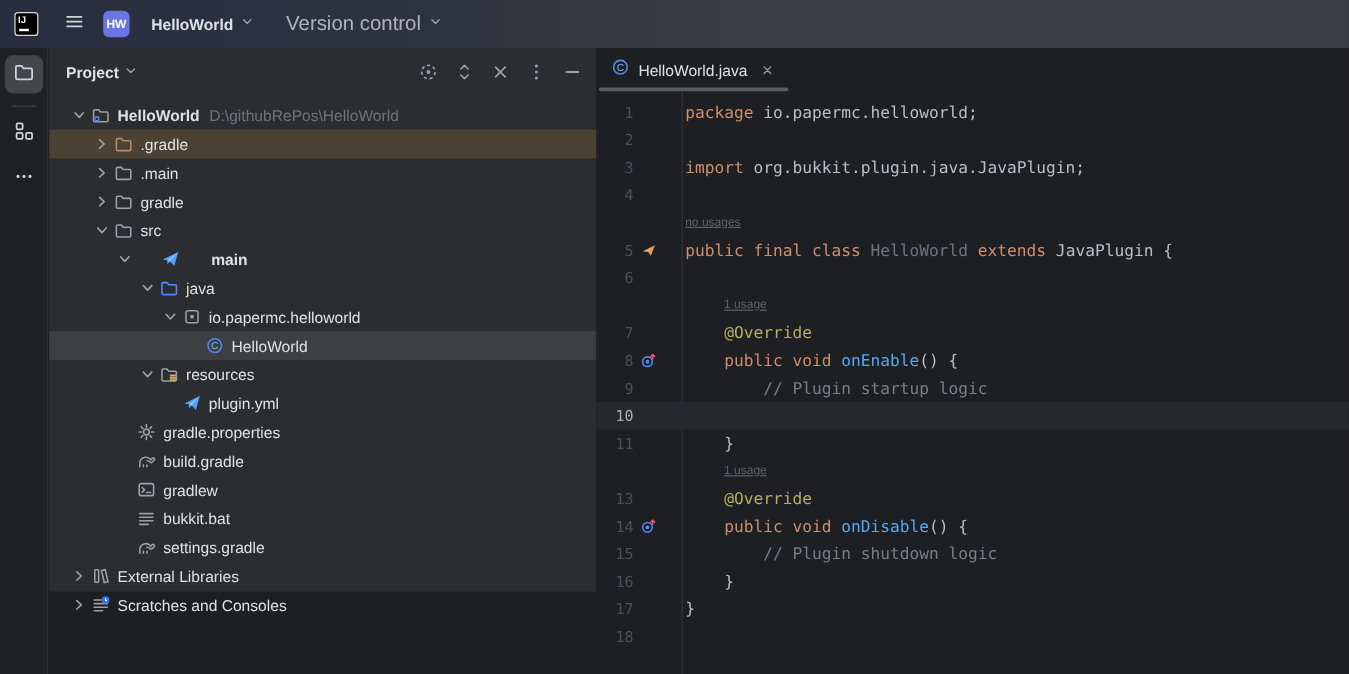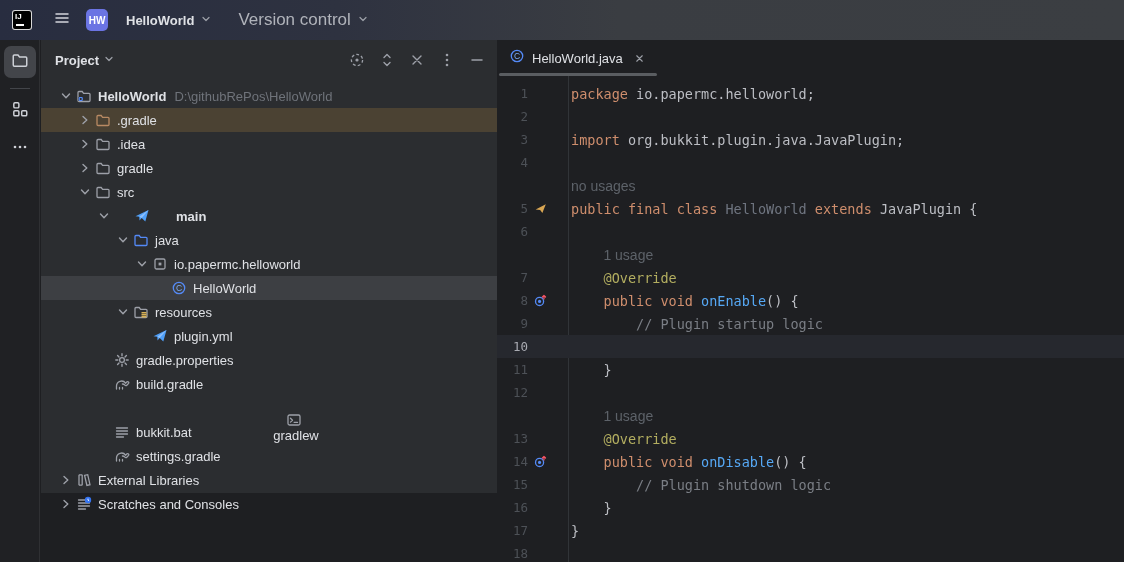--- a/index.html
+++ b/index.html
@@ -57,21 +57,21 @@
   .code-area { position:absolute; left:0; top:36px; right:0; bottom:0; padding-top:6px; }
   .gutter-sep { position:absolute; left:71px; top:0; bottom:0; width:1px; background:#313438; }
   .code-row { height:23px; display:flex; align-items:center; position:relative;
     font-family:"DejaVu Sans Mono", monospace; font-size:13.5px; white-space:pre; }
   .code-row.caret-line { background:#26282e; }
   .ln { width:31px; flex:none; text-align:right; color:#4d5157; font-size:12.5px;
     font-family:"DejaVu Sans Mono", monospace; }
   .caret-line .ln { color:#a9abb2; }
   .gut { width:24px; flex:none; display:flex; align-items:center; justify-content:center; height:16px; }
   .code { padding-left:19px; }
-  .inlay { font-family:"Liberation Sans", sans-serif; font-size:14px; color:#5d6269; padding-left:74px; }
+  .inlay { font-family:"Liberation Sans", sans-serif; font-size:10px; color:#5d6269; padding-left:74px;text-decoration:underline; }
   .tok-kw{color:#cf8e6d} .tok-fg{color:#bcbec4} .tok-dim{color:#6f7580}
   .tok-anno{color:#b3ae60} .tok-method{color:#56a8f5} .tok-comment{color:#7a7e85}
 </style>
 </head>
 <body>
 
 <div class="titlebar">
   <div class="ij-logo">
     <span class="ij-txt">IJ</span>
       <span class="ij-bar"></span>
@@ -192,21 +192,21 @@
         <span class="tr-chevron right">
           <svg width="16" height="16" viewBox="0 0 16 16" fill="none" xmlns="http://www.w3.org/2000/svg">
             <path d="M4.5 6 l3.5 3.8 3.5 -3.8" stroke="#9da0a8" stroke-width="1.4" stroke-linecap="round" stroke-linejoin="round"></path>
           </svg>
         </span>
         <span class="tr-icon">
           <svg width="16" height="16" viewBox="0 0 16 16" fill="none" xmlns="http://www.w3.org/2000/svg">
             <path d="M2 4.5 C2 3.9 2.4 3.5 3 3.5 h3.2 l1.4 1.8 H13 c.6 0 1 .4 1 1 v6.2 c0 .6-.4 1-1 1 H3 c-.6 0-1-.4-1-1 Z" stroke="#9da0a8" stroke-width="1.3"></path>
           </svg>
         </span>
-        <span class="tr-label">.idea</span>
+        <span class="tr-label">.main</span>
       </div>
       <div class="tree-row" style="padding-left: 35px;">
         <span class="tr-chevron right">
           <svg width="16" height="16" viewBox="0 0 16 16" fill="none" xmlns="http://www.w3.org/2000/svg">
             <path d="M4.5 6 l3.5 3.8 3.5 -3.8" stroke="#9da0a8" stroke-width="1.4" stroke-linecap="round" stroke-linejoin="round"></path>
           </svg>
         </span>
         <span class="tr-icon">
           <svg width="16" height="16" viewBox="0 0 16 16" fill="none" xmlns="http://www.w3.org/2000/svg">
             <path d="M2 4.5 C2 3.9 2.4 3.5 3 3.5 h3.2 l1.4 1.8 H13 c.6 0 1 .4 1 1 v6.2 c0 .6-.4 1-1 1 H3 c-.6 0-1-.4-1-1 Z" stroke="#9da0a8" stroke-width="1.3"></path>
@@ -317,21 +317,21 @@
       <div class="tree-row" style="padding-left: 54px;">
         <span class="tr-chevron"></span>
         <span class="tr-icon">
           <svg width="16" height="16" viewBox="0 0 16 16" fill="none" xmlns="http://www.w3.org/2000/svg">
             <path d="M2.5 13 V10 A5 5 0 0 1 11.6 7.2 L13 5.8 A1.15 1.15 0 0 1 14.6 7.4 L12.8 9.2 A1.3 1.3 0 0 1 10.9 9.1 A3.2 3.2 0 0 0 8.4 8" stroke="#9da0a8" stroke-width="1.3" stroke-linecap="round"></path>
             <path d="M5.5 13 v-1.5 M8.5 13 v-1.5" stroke="#9da0a8" stroke-width="1.3" stroke-linecap="round"></path>
           </svg>
         </span>
         <span class="tr-label">build.gradle</span>
       </div>
-      <div class="tree-row" style="padding-left: 54px; flex-direction: column;">
+      <div class="tree-row" style="padding-left: 54px;">
         <span class="tr-chevron"></span>
         <span class="tr-icon">
           <svg width="16" height="16" viewBox="0 0 16 16" fill="none" xmlns="http://www.w3.org/2000/svg">
             <rect x="2" y="3" width="12" height="10" rx="1.5" stroke="#9da0a8" stroke-width="1.3"></rect>
             <path d="M4.5 6.3 l2 1.9 -2 1.9 M8.2 10.4 h3.3" stroke="#9da0a8" stroke-width="1.3" stroke-linecap="round" stroke-linejoin="round"></path>
           </svg>
         </span>
         <span class="tr-label">gradlew</span>
       </div>
       <div class="tree-row" style="padding-left: 54px;">
@@ -416,21 +416,20 @@
         <div class="code-row"><span class="inlay" style="padding-left: 106.4px;">1 usage</span></div>
         <div class="code-row"><span class="ln">7</span><span class="gut"></span><span class="code"><span class="tok-fg">    </span><span class="tok-anno">@Override</span></span></div>
         <div class="code-row"><span class="ln">8</span><span class="gut"><svg width="15" height="15" viewBox="0 0 16 16" fill="none">
               <circle cx="7" cy="9" r="4.3" stroke="#548af7" stroke-width="1.4"></circle>
               <circle cx="7" cy="9" r="1.7" fill="#548af7"></circle>
               <path d="M11.7 6.3 V2.6 M11.7 2.6 l-1.7 1.7 M11.7 2.6 l1.7 1.7" stroke="#f75464" stroke-width="1.3" stroke-linecap="round" stroke-linejoin="round"></path>
             </svg></span><span class="code"><span class="tok-fg">    </span><span class="tok-kw">public void </span><span class="tok-method">onEnable</span><span class="tok-fg">() {</span></span></div>
         <div class="code-row"><span class="ln">9</span><span class="gut"></span><span class="code"><span class="tok-comment">        // Plugin startup logic</span></span></div>
         <div class="code-row caret-line"><span class="ln">10</span><span class="gut"></span><span class="code"></span></div>
         <div class="code-row"><span class="ln">11</span><span class="gut"></span><span class="code"><span class="tok-fg">    }</span></span></div>
-        <div class="code-row"><span class="ln">12</span><span class="gut"></span><span class="code"></span></div>
         <div class="code-row"><span class="inlay" style="padding-left: 106.4px;">1 usage</span></div>
         <div class="code-row"><span class="ln">13</span><span class="gut"></span><span class="code"><span class="tok-fg">    </span><span class="tok-anno">@Override</span></span></div>
         <div class="code-row"><span class="ln">14</span><span class="gut"><svg width="15" height="15" viewBox="0 0 16 16" fill="none">
               <circle cx="7" cy="9" r="4.3" stroke="#548af7" stroke-width="1.4"></circle>
               <circle cx="7" cy="9" r="1.7" fill="#548af7"></circle>
               <path d="M11.7 6.3 V2.6 M11.7 2.6 l-1.7 1.7 M11.7 2.6 l1.7 1.7" stroke="#f75464" stroke-width="1.3" stroke-linecap="round" stroke-linejoin="round"></path>
             </svg></span><span class="code"><span class="tok-fg">    </span><span class="tok-kw">public void </span><span class="tok-method">onDisable</span><span class="tok-fg">() {</span></span></div>
         <div class="code-row"><span class="ln">15</span><span class="gut"></span><span class="code"><span class="tok-comment">        // Plugin shutdown logic</span></span></div>
         <div class="code-row"><span class="ln">16</span><span class="gut"></span><span class="code"><span class="tok-fg">    }</span></span></div>
         <div class="code-row"><span class="ln">17</span><span class="gut"></span><span class="code"><span class="tok-fg">}</span></span></div>

